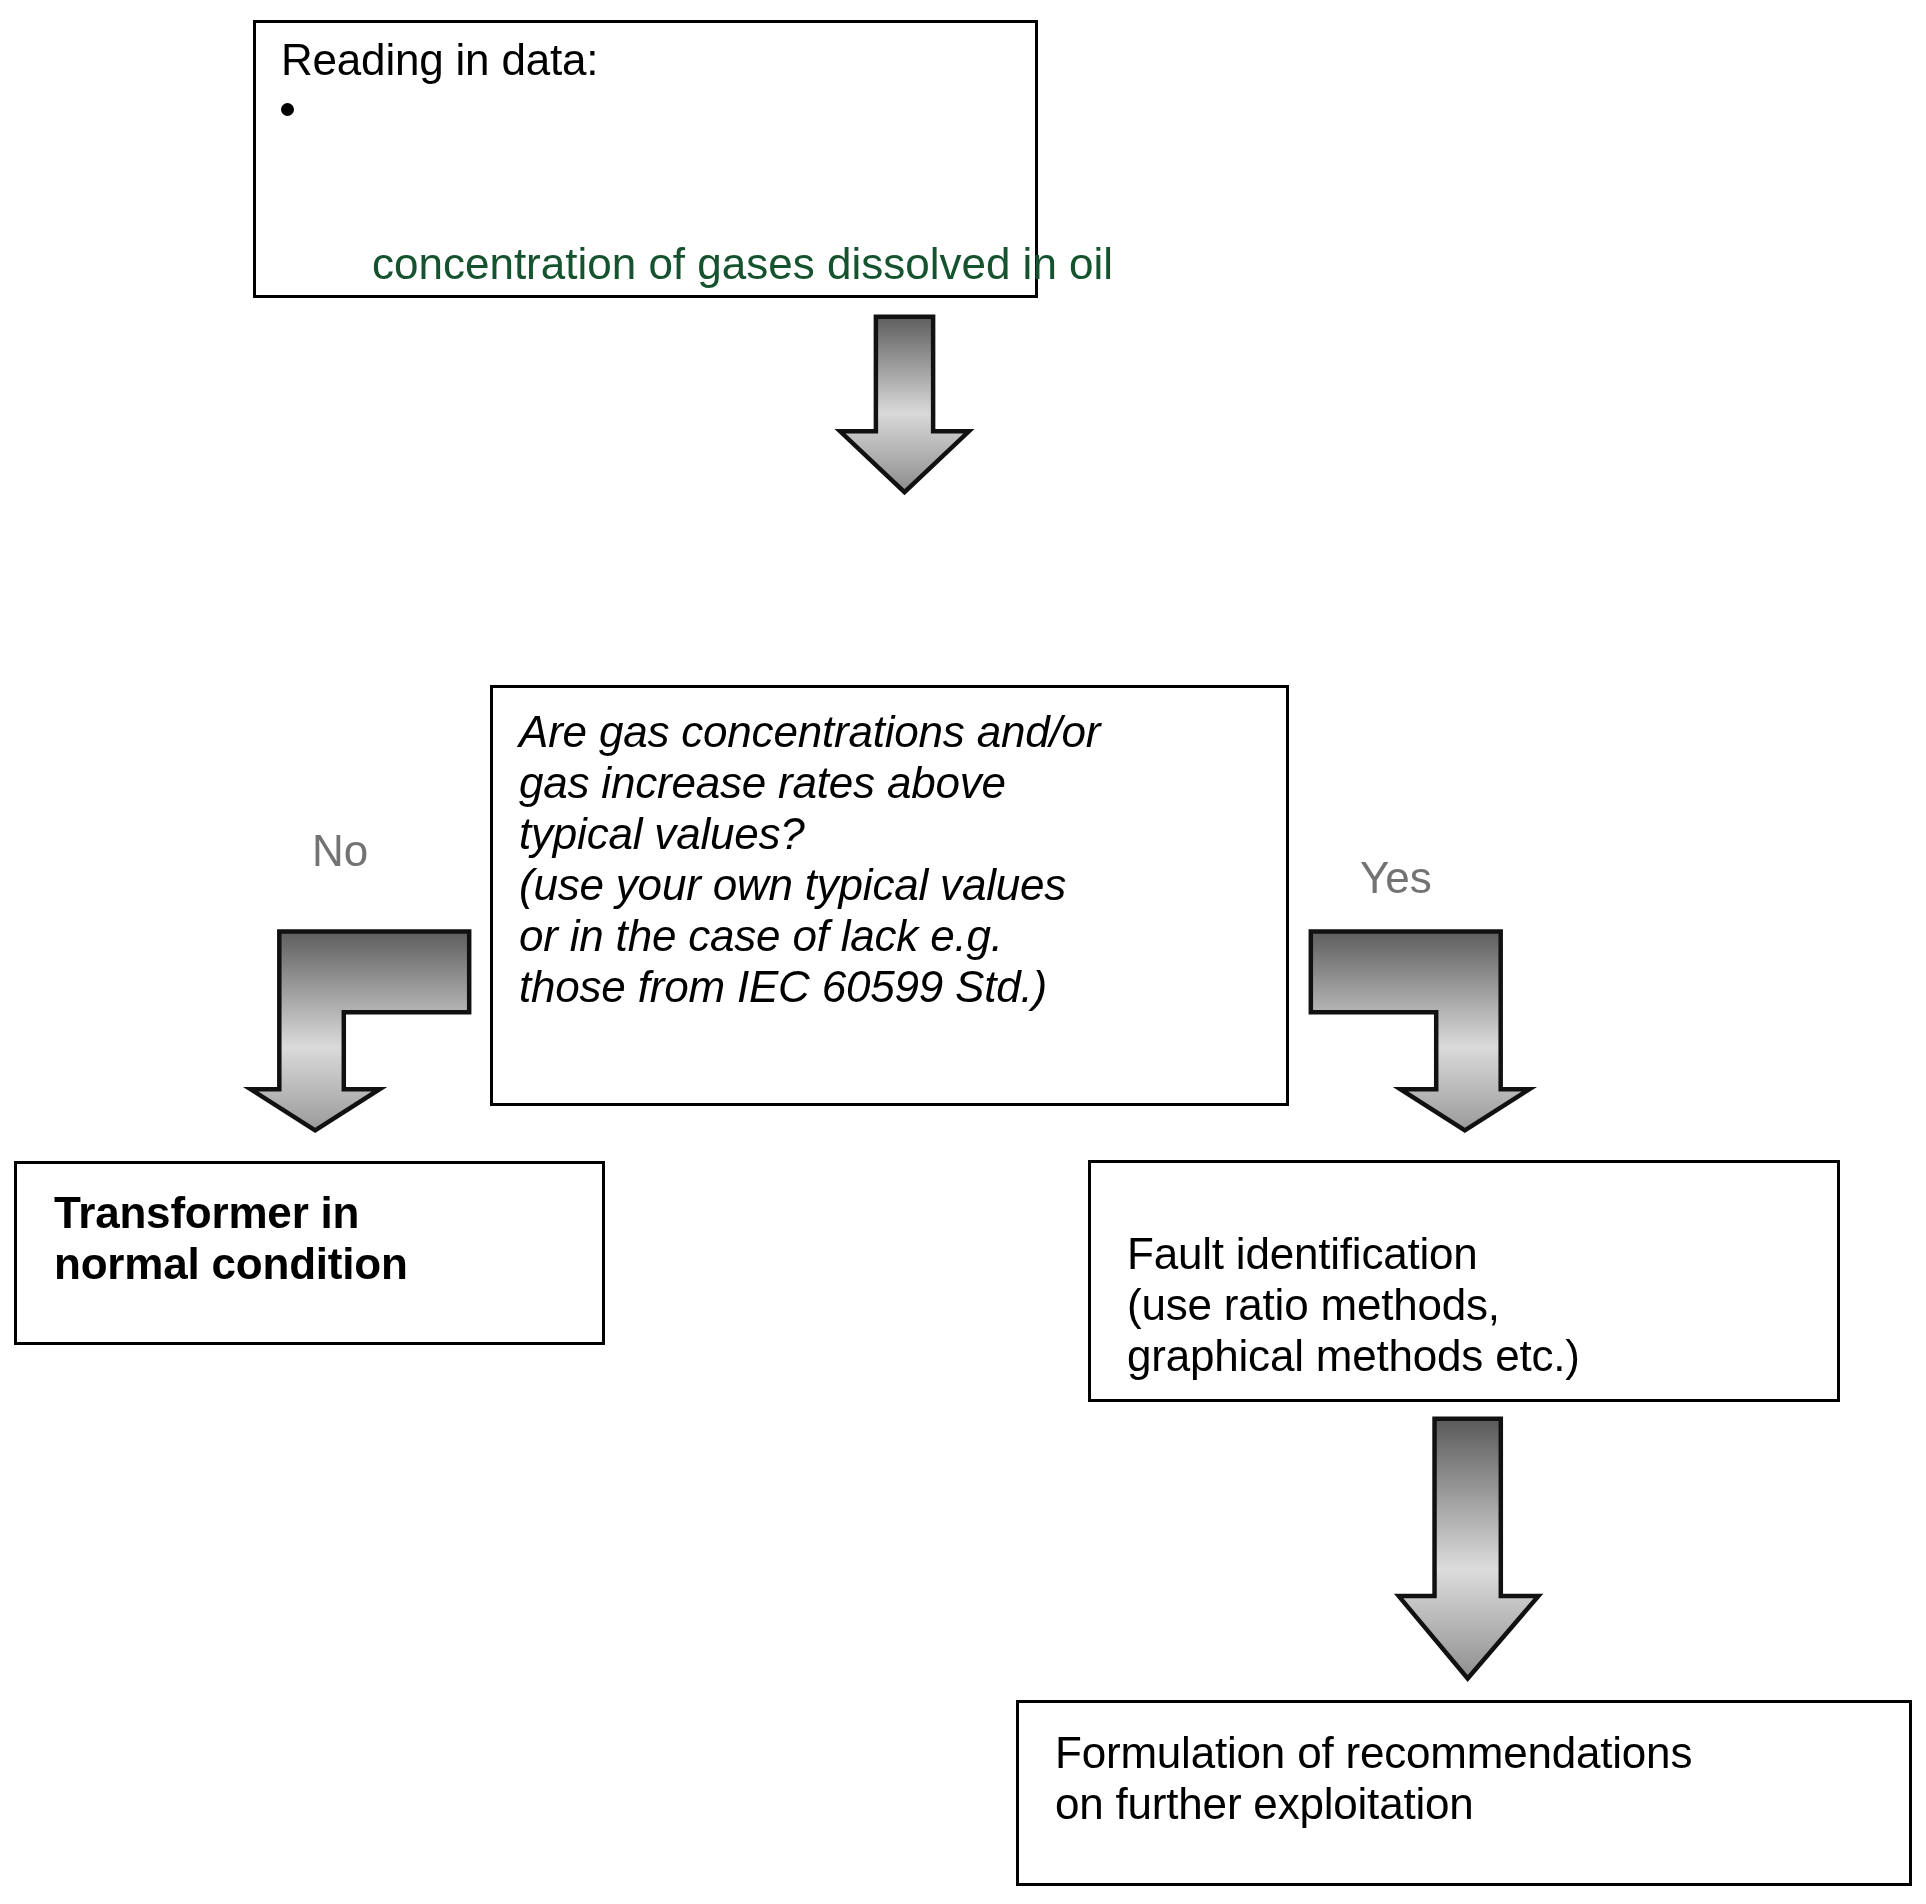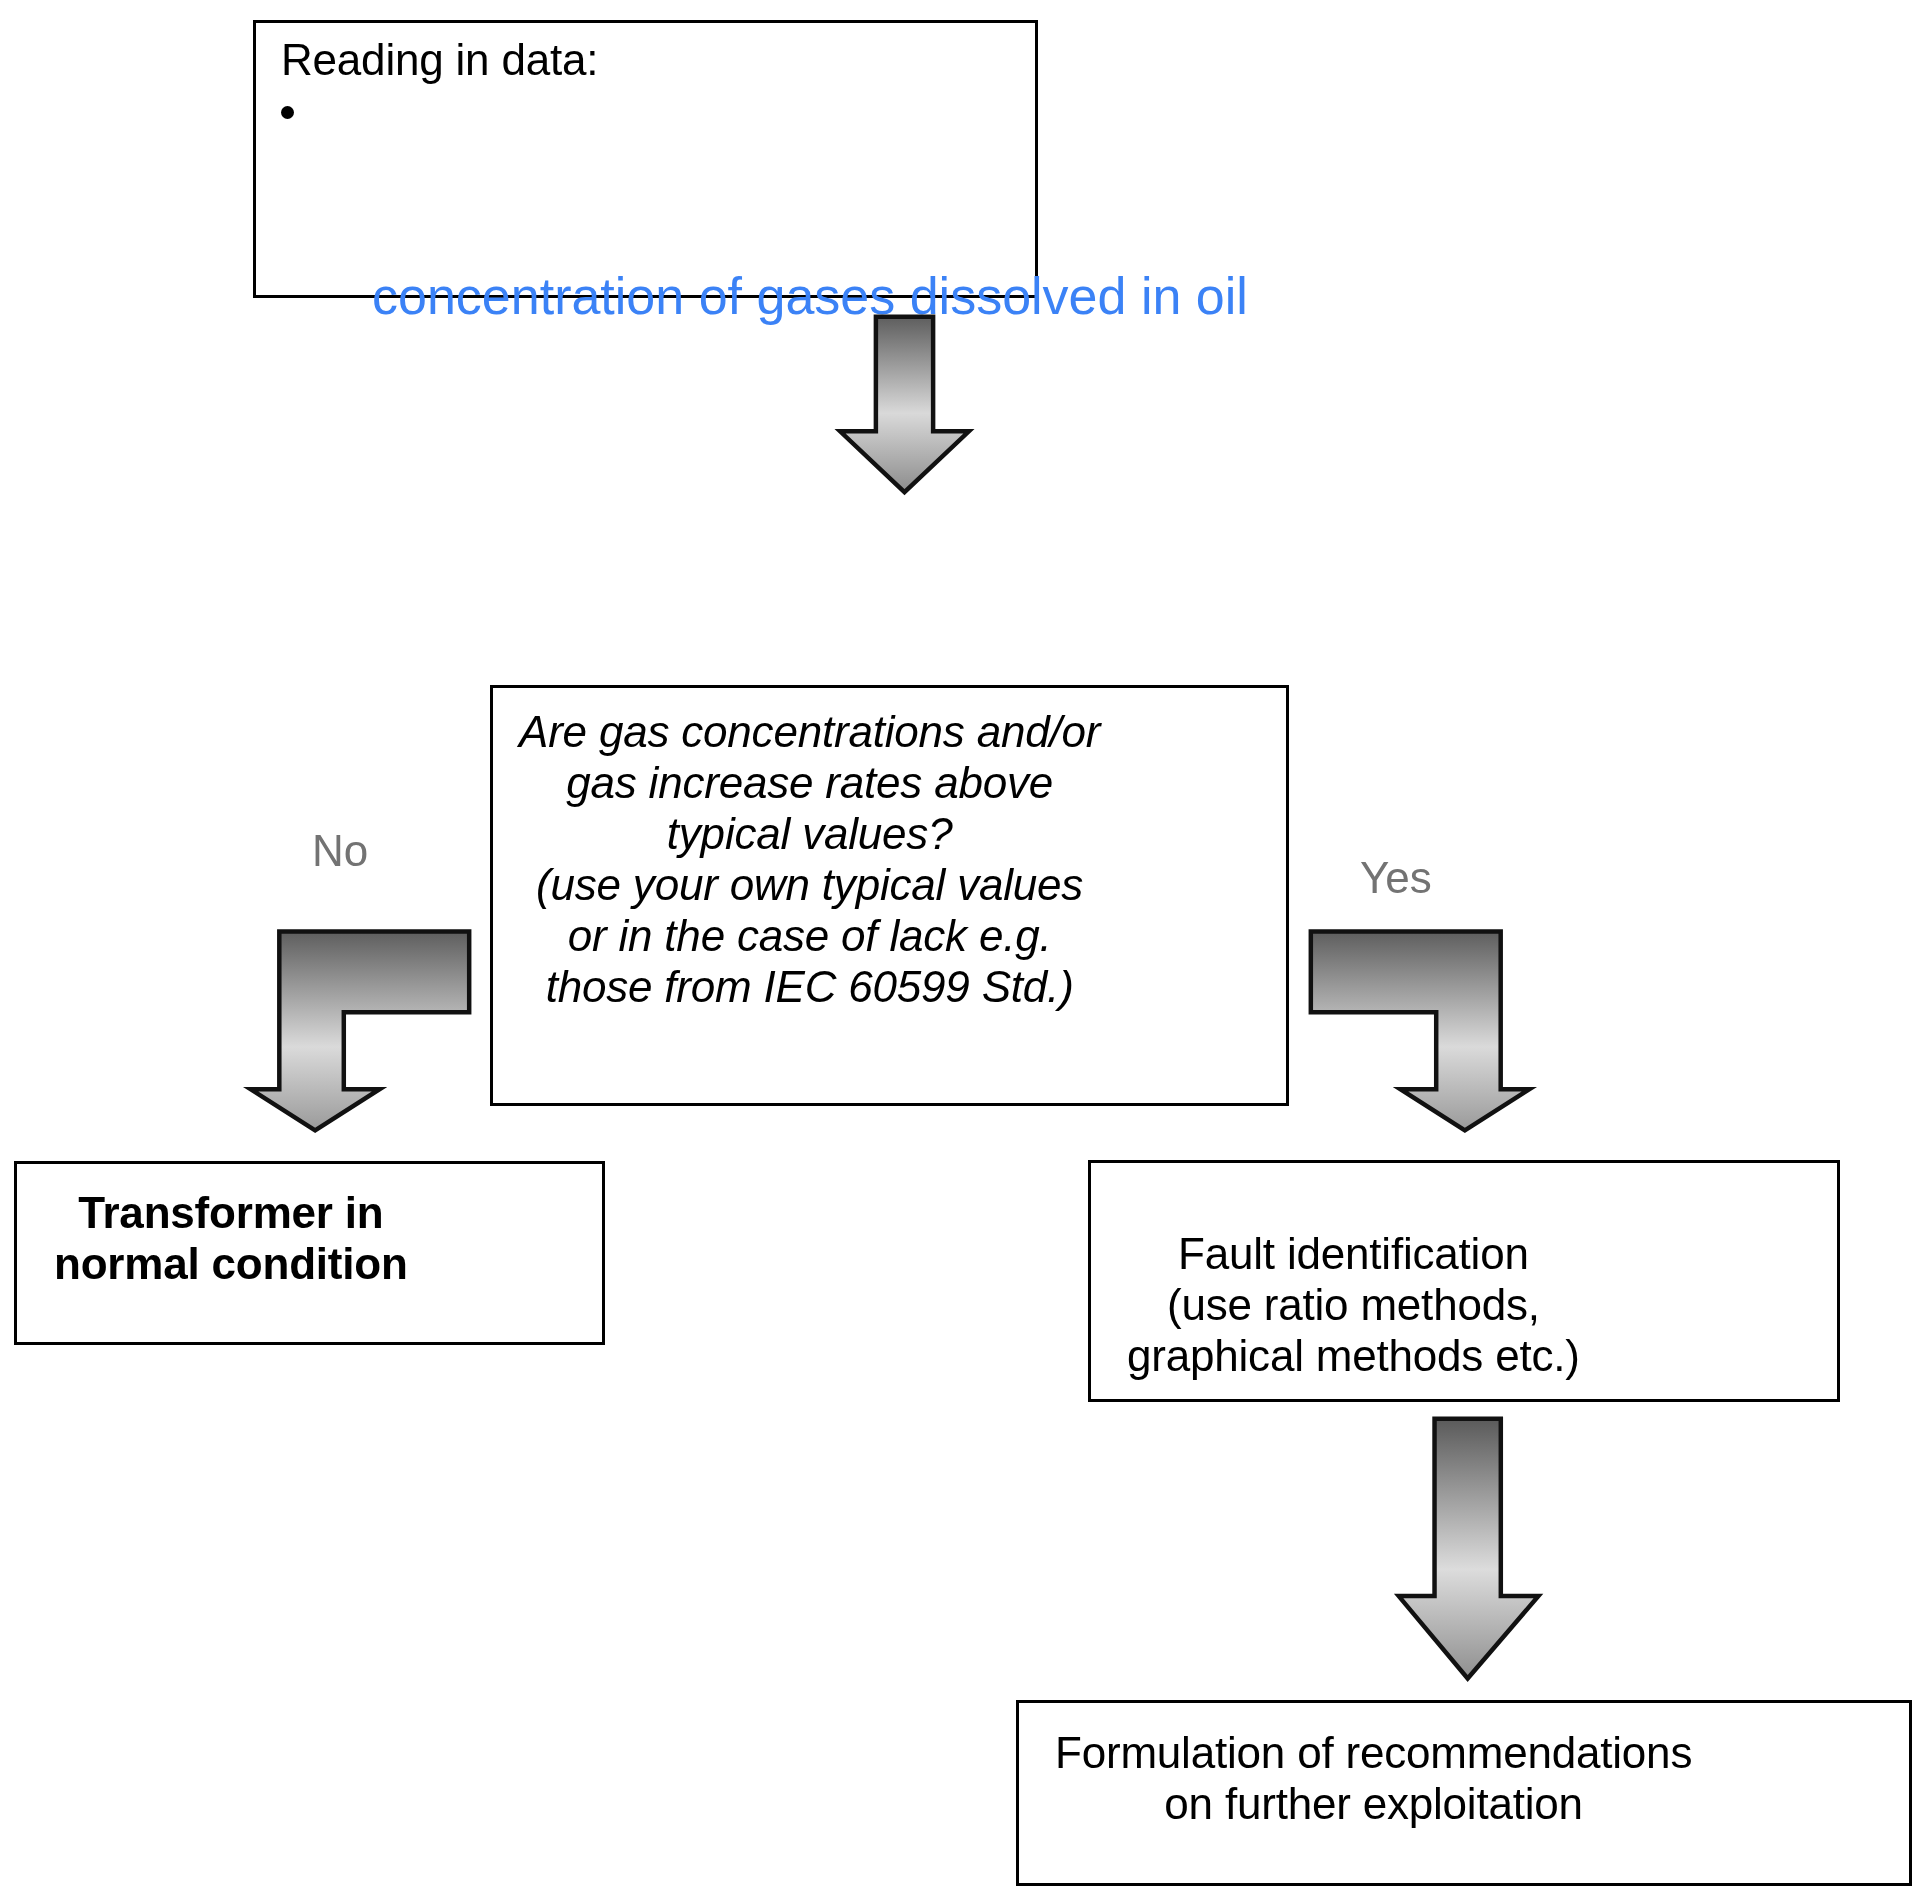--- a/index.html
+++ b/index.html
@@ -23,33 +23,32 @@
     background: #ffffff;
     border: 3.6px solid #000000;
   }
   .node-text {
     position: absolute;
     color: #000000;
     font-size: 44px;
     line-height: 1.16;
     white-space: pre;
     letter-spacing: -0.2px;
-    text-align: center;
   }
   .bullet-list {
     position: absolute;
     list-style: none;
     margin: 0;
     padding: 0;
   }
   .bullet-row {
     position: relative;
-    font-size: 52px;
+    font-size: 44px;
     line-height: 1.16;
-    color: #3b82f6;
+    color: #14532d;
     white-space: pre;
   }
   .bullet-dot {
     position: absolute;
     left: 0;
     top: 0.40em;
     width: 13.4px;
     height: 13.4px;
     border-radius: 50%;
     background: #000000;

